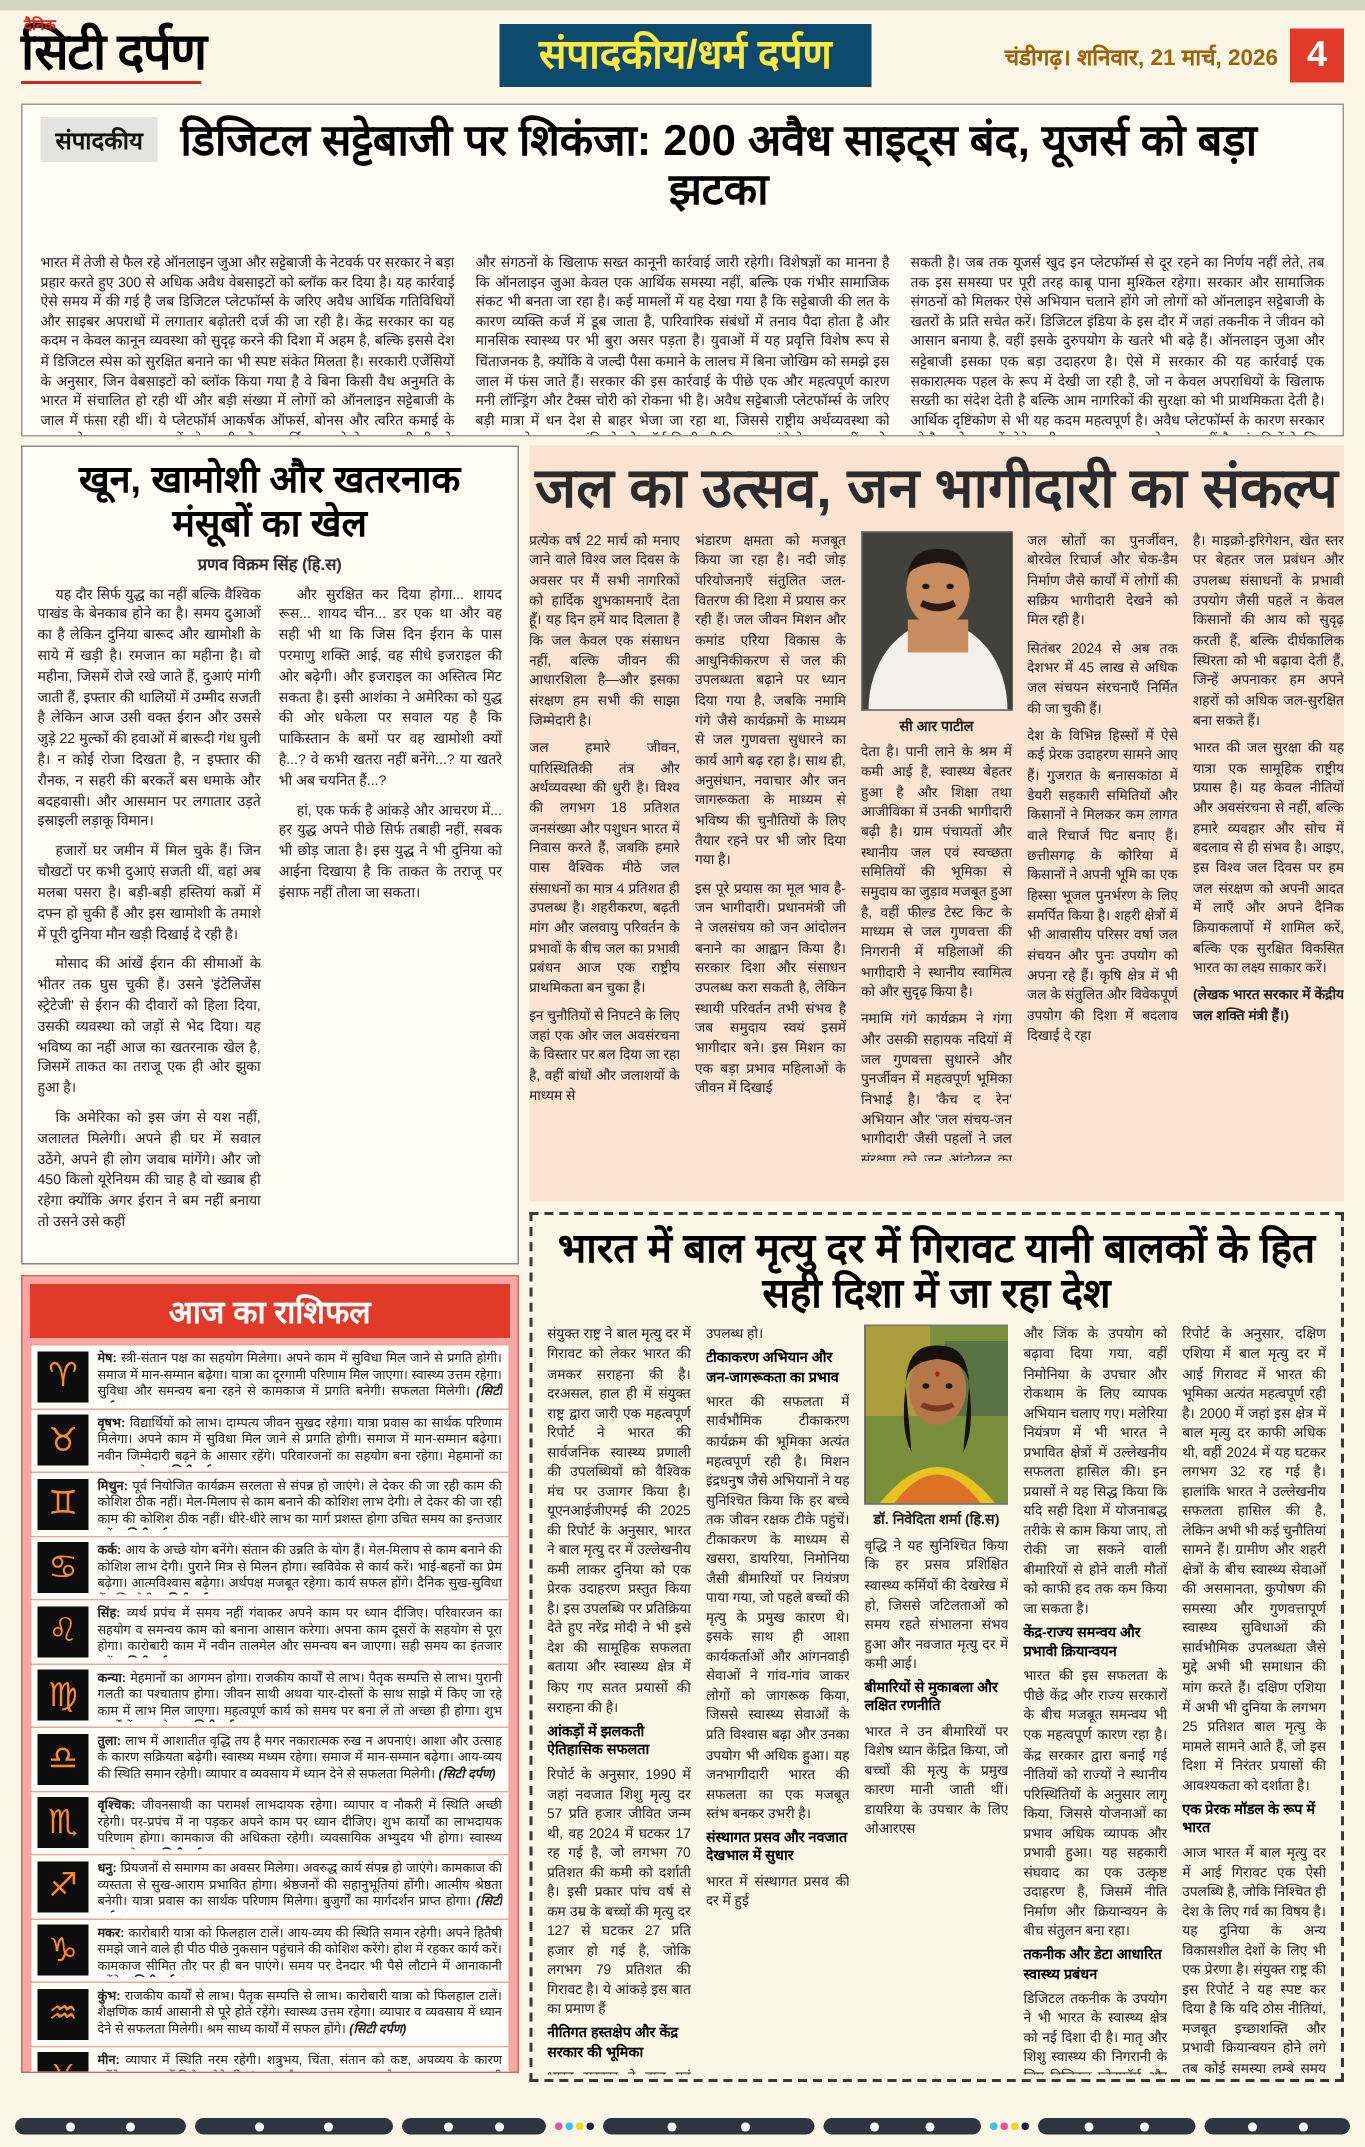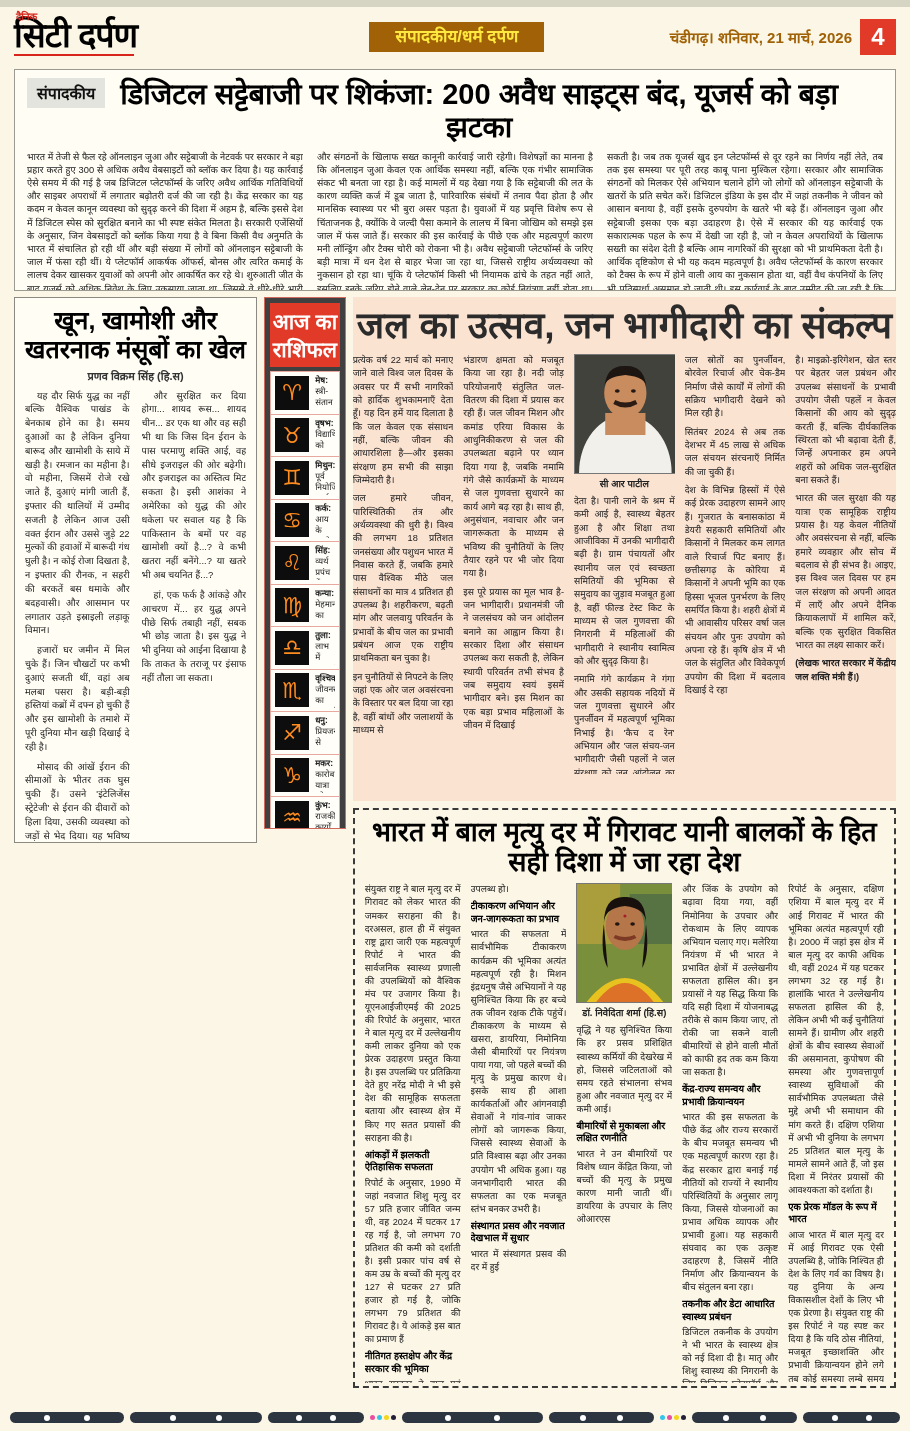--- a/index.html
+++ b/index.html
@@ -15,52 +15,52 @@
   
   .masthead{
     display:flex;align-items:center;justify-content:space-between;
     padding:8px 14px 6px 14px;height:44px;
   }
   .logo-wrap{position:relative;width:230px;}
   .logo-small{position:absolute;top:-9px;left:2px;color:#d8251c;font-size:10px;font-weight:bold;}
   .logo-main{font-size:34px;font-weight:900;letter-spacing:-1px;color:#000;line-height:1;}
   .logo-rule{display:block;width:120px;height:2px;background:#d8251c;margin-top:2px;}
   .section-banner{
-    background:#a16207;color:#ffe93e;
-    font-size:17px;font-weight:900;
+    background:#0c4a6e;color:#ffe93e;
+    font-size:27px;font-weight:900;
     padding:6px 26px;line-height:1.1;
   }
   .date-wrap{display:flex;align-items:center;gap:8px;}
   .dateline{font-size:15px;font-weight:bold;color:#a16207;}
   .pagenum{
     background:#e23a28;color:#fff;font-size:24px;font-weight:900;
     width:36px;height:36px;display:flex;align-items:center;justify-content:center;
   }
   
   .editorial-box{
     margin:4px 14px 0 14px;
     background:#fffdf4;
     border:1px solid #9a9a92;
     padding:8px 12px 10px 12px;
     height:222px;box-sizing:border-box;overflow:hidden;
   }
-  .ed-head{display:flex;align-items:flex-start;margin-bottom:6px;}
+  .ed-head{display:flex;align-items:flex-start;margin-bottom:24px;}
   .ed-label{background:#e4e4de;color:#111;font-weight:bold;font-size:16px;padding:4px 10px;}
   .ed-headline{
     flex:1;text-align:center;margin:0;padding:0 40px 0 10px;
     font-size:29px;font-weight:900;line-height:1.15;color:#000;
   }
   .ed-cols{display:flex;gap:14px;}
   .ed-cols p{
     flex:1;margin:0;font-size:9.3px;line-height:1.42;text-align:justify;
     color:#222;height:158px;overflow:hidden;
   }
   
   .content-row{display:flex;gap:7px;margin:6px 14px 0 14px;}
-  .left-col{width:332px;display:flex;gap:7px;}
+  .left-col{width:332px;display:flex;flex-direction:column;gap:7px;}
   .right-col{width:544px;display:flex;flex-direction:column;gap:7px;}
   
   .khoon-box{
     border:1px solid #8a8a82;background:#fffdf4;
     height:546px;box-sizing:border-box;padding:8px 10px;overflow:hidden;
   }
   .khoon-headline{
     margin:0 0 4px 0;text-align:center;font-size:25px;font-weight:900;line-height:1.15;color:#000;
   }
   .khoon-byline{text-align:center;font-size:11px;font-weight:bold;color:#333;margin-bottom:6px;}
@@ -78,21 +78,21 @@
   }
   .jal-cols{display:flex;gap:10px;}
   .jal-cols .jcol{flex:1;height:420px;overflow:hidden;}
   .jal-cols p{margin:0 0 5px 0;font-size:9.2px;line-height:1.45;text-align:justify;color:#222;}
   .photo-frame{width:100%;height:118px;border:1px solid #777;background:#555;overflow:hidden;}
   .photo-frame svg{display:block;width:100%;height:100%;}
   .photo-caption{text-align:center;font-size:9.5px;font-weight:bold;color:#222;margin:3px 0 5px 0;}
   .author-note{font-weight:bold;text-align:right;font-size:9.4px;line-height:1.4;color:#111;margin-top:6px;}
   
   .rashifal-box{
-    border:1px solid #cf6a5e;background:#404040;
+    border:1px solid #cf6a5e;background:#fca5a5;
     height:532px;box-sizing:border-box;padding:5px;overflow:hidden;
   }
   .rashifal-title{
     background:#e23a28;color:#fff;font-size:21px;font-weight:900;
     text-align:center;padding:4px 0;margin-bottom:4px;
   }
   .rash-row{
     display:flex;gap:6px;align-items:center;
     border:1px solid #e7a89d;border-top:none;
     padding:2px 4px;height:37.5px;overflow:hidden;background:#fffef9;

